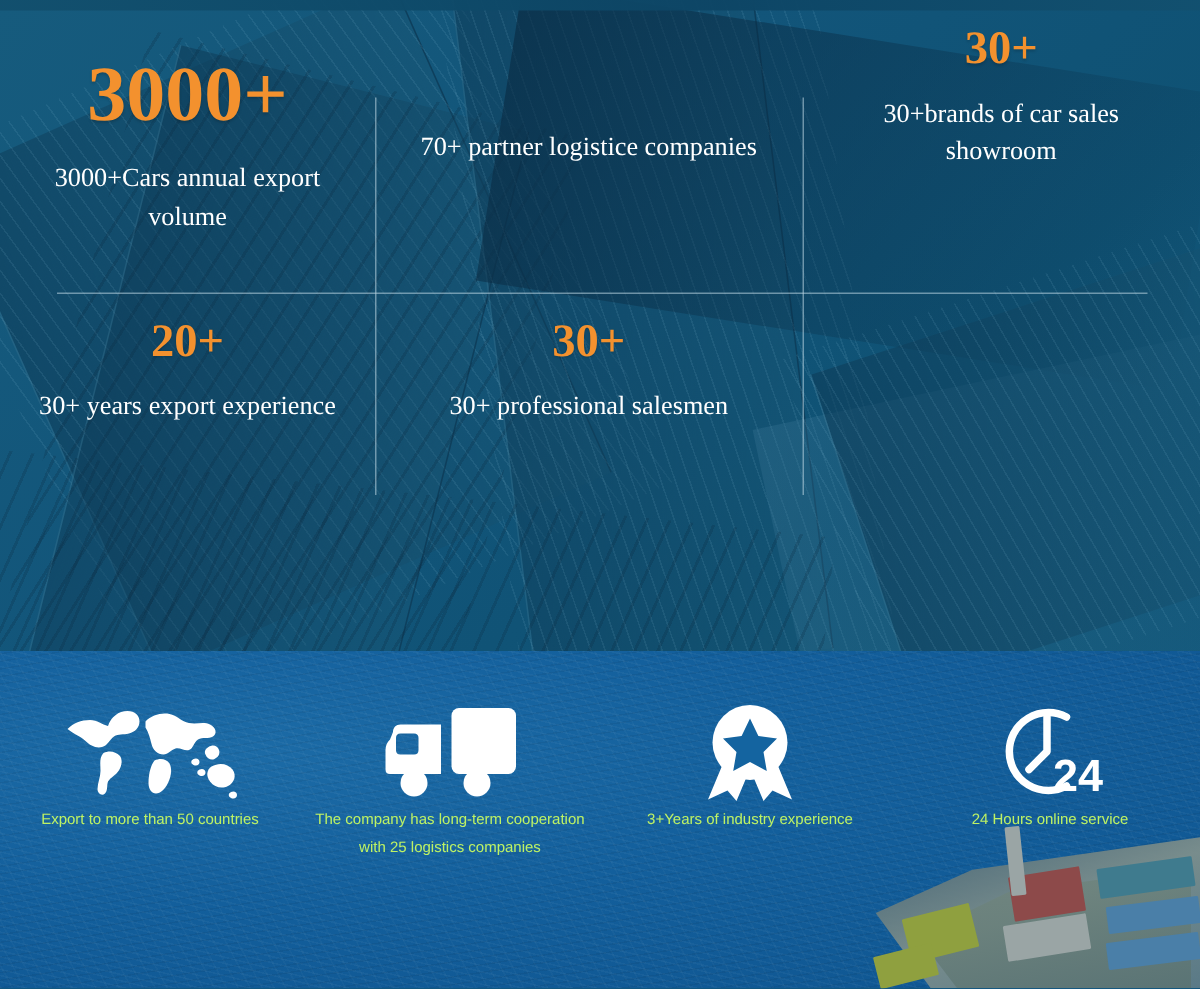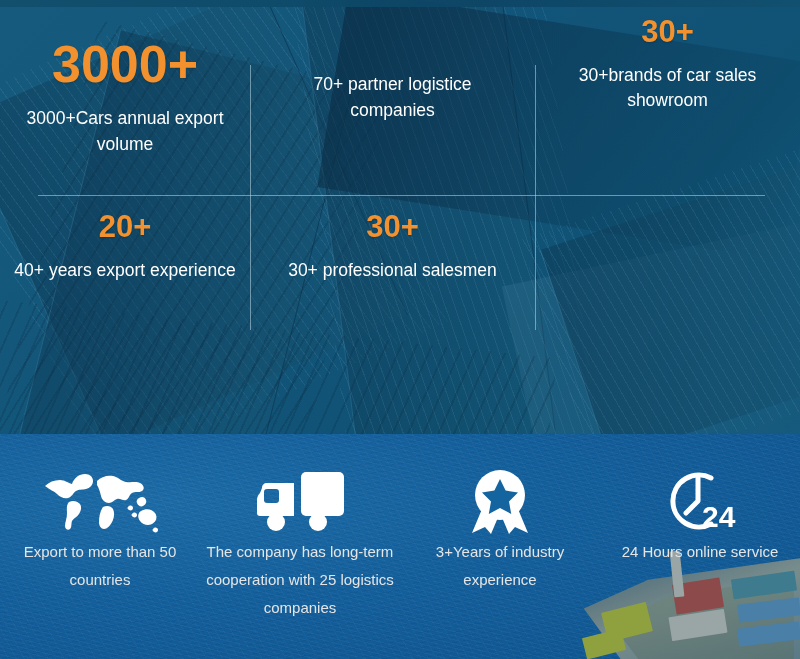--- a/index.html
+++ b/index.html
@@ -15,20 +15,21 @@
     width:800px; height:659px;
     overflow:hidden;
   }
 
   
   .stats-section {
     position:absolute;
     left:0; top:0; width:800px; height:466px;
     background:#15597a;
     overflow:hidden;
+    font-family:Liberation Serif, serif;
   }
   
   .stats-bg-wash {
     position:absolute; inset:0;
     background:
       linear-gradient(135deg, #165b7d 0%, #12557a 40%, #0f5274 70%, #14597c 100%);
   }
   
   .tower {
     position:absolute;
@@ -157,22 +158,22 @@
     align-items:center;
     padding-top:32px;
     text-align:center;
   }
   .feature-icon {
     height:72px;
     display:flex; align-items:center; justify-content:center;
   }
   .feature-icon svg { display:block; }
   .feature-text {
-    color:#e5e5e5;
-    font-size:15px;
+    color:#bef264;
+    font-size:10px;
     line-height:1.85;
     max-width:190px;
     font-weight:400;
   }
 </style>
 </head>
 <body>
 
 <div class="banner">
 
@@ -211,21 +212,21 @@
         <div class="stat-label">70+ partner logistice companies</div>
       </div>
 
       <div class="stat-cell row2">
         <div class="stat-number">30+</div>
         <div class="stat-label">30+brands of car sales showroom</div>
       </div>
 
       <div class="stat-cell row2">
         <div class="stat-number">20+</div>
-        <div class="stat-label">40+ years export experience</div>
+        <div class="stat-label">30+ years export experience</div>
       </div>
 
       <div class="stat-cell row2">
         <div class="stat-number">30+</div>
         <div class="stat-label">30+ professional salesmen</div>
       </div>
 
     </div>
   </section>
 

